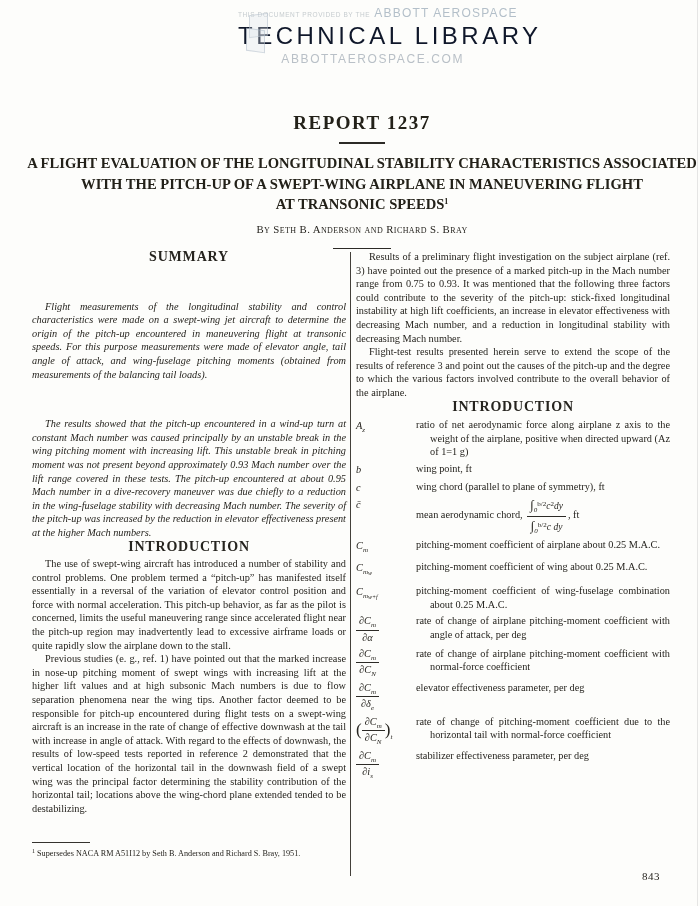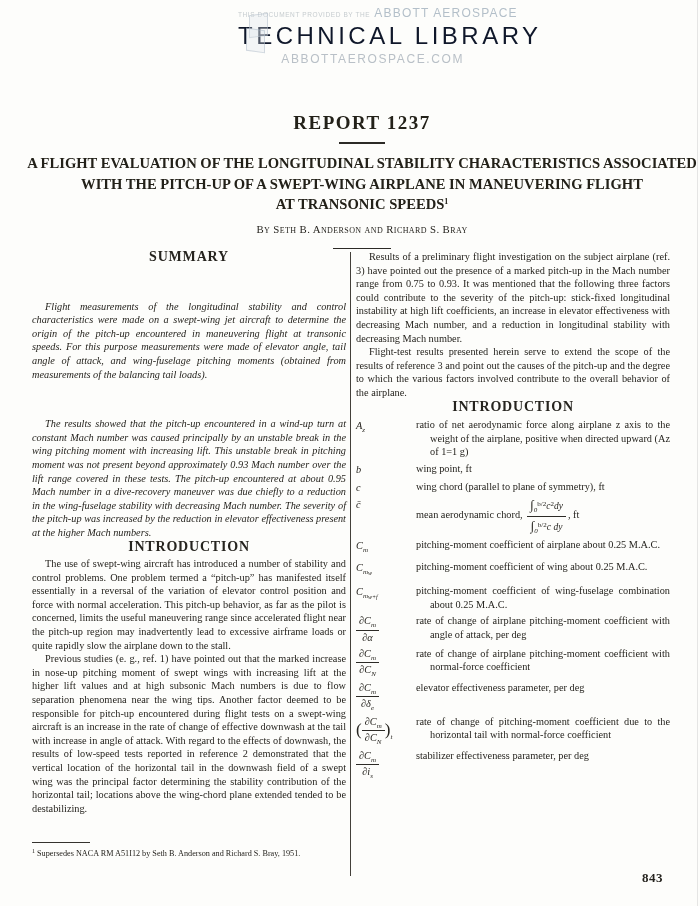--- a/index.html
+++ b/index.html
@@ -70,21 +70,21 @@
   .intfrac .num, .intfrac .den { text-indent:0; }
   .big-paren { font-size:17px; font-style:normal; vertical-align:-2px; }
   .sym-sub-after { font-size:7px; font-style:italic; vertical-align:-6px; }
   .ndef-inlinefrac { text-indent:0; padding-left:0; }
 
   
   .footnote-block { position:absolute; left:32px; top:842px; width:314px; }
   .fn-rule { width:58px; height:1px; background:#35332e; margin-bottom:3px; }
   .fn-text { margin:0; font-size:8.2px; line-height:10px; text-align:left; }
   .fn-text sup { font-size:6px; vertical-align:2.5px; }
-  .page-number { position:absolute; left:642px; top:870px; font-size:13px; font-weight:bold;
+  .page-number { position:absolute; left:642px; top:870px; font-size:11px; font-weight:normal;
                  letter-spacing:.5px; }
 </style>
 </head>
 <body>
 
 <div class="page">
 
   <header class="watermark">
     <div class="wm-icon"></div>
     <div class="wm-line1">

